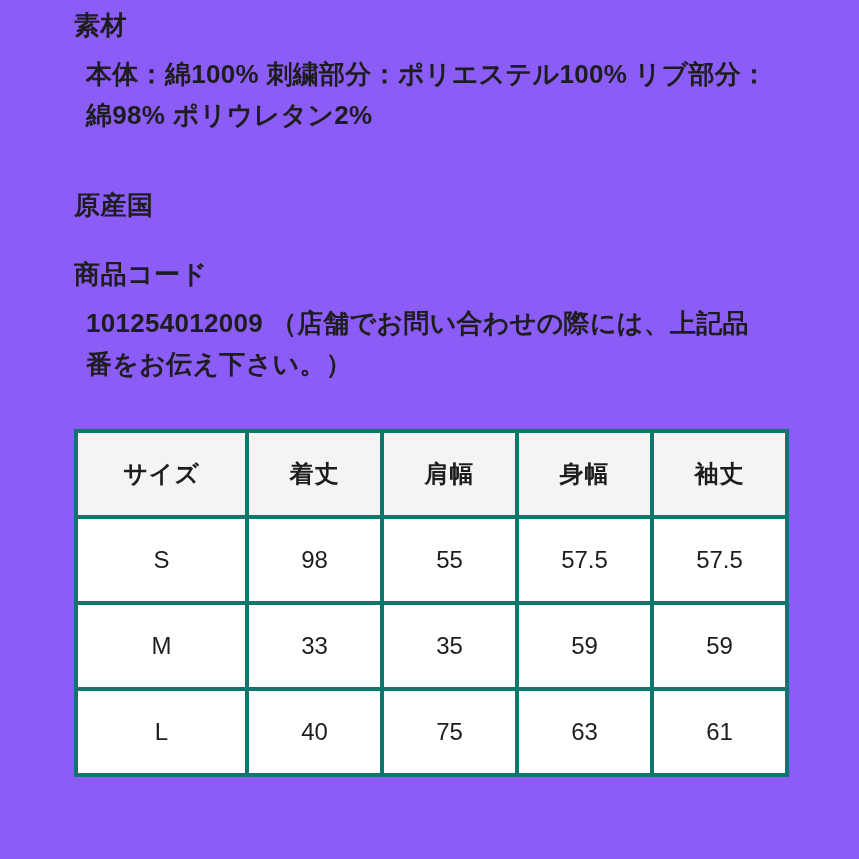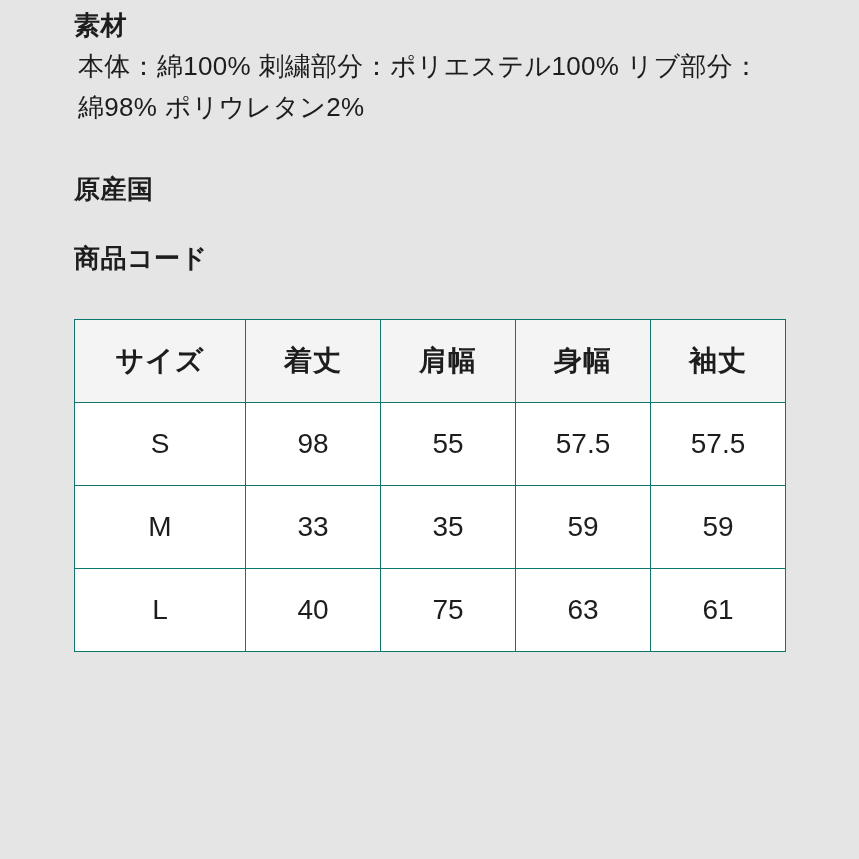--- a/index.html
+++ b/index.html
@@ -12,56 +12,56 @@
     height: 859px;
     overflow: hidden;
     font-family: "Liberation Sans", sans-serif;
     color: #231f20;
   }
   .page {
     box-sizing: border-box;
     width: 859px;
     height: 859px;
     padding: 0 74px;
-    background: #e5e5e5;
+    background: #8b5cf6;
   }
   .section {
     margin: 0;
   }
   .sec-title {
     font-size: 26px;
     font-weight: bold;
     line-height: 1.32;
     letter-spacing: 0.5px;
     margin: 0;
     color: #1d1d1d;
   }
   .sec-body {
     font-size: 26px;
     line-height: 1.58;
     letter-spacing: 0.3px;
-    margin: 4px;
+    margin: 12px;
     color: #1d1d1d;
-    font-weight: normal;
+    font-weight: bold;
   }
   .spacer-lg { height: 40px; }
   .spacer-md { height: 34px; }
   .spacer-top { height: 8px; }
 
   table.size-table {
     border-collapse: collapse;
     width: 711px;
     margin-top: 44px;
     table-layout: fixed;
   }
   table.size-table th,
   table.size-table td {
-    border: 1px solid #0f766e;
+    border: 4px solid #0f766e;
     text-align: center;
-    font-size: 28px;
+    font-size: 24px;
     color: #1d1d1d;
     height: 82px;
     vertical-align: middle;
     padding: 0;
   }
   table.size-table thead th {
     background: #f4f4f4;
     font-weight: bold;
     letter-spacing: 1px;
   }
@@ -90,20 +90,22 @@
   <div class="spacer-lg"></div>
 
   <div class="section">
     <div class="sec-title">原産国</div>
   </div>
 
   <div class="spacer-md"></div>
 
   <div class="section">
     <div class="sec-title">商品コード</div>
+    <div class="sec-body">101254012009
+（店舗でお問い合わせの際には、上記品番をお伝え下さい。）</div>
   </div>
 
   <table class="size-table">
     <colgroup>
       <col class="c0">
         <col class="c1">
         <col class="c2">
         <col class="c3">
         <col class="c4">
     </colgroup>

